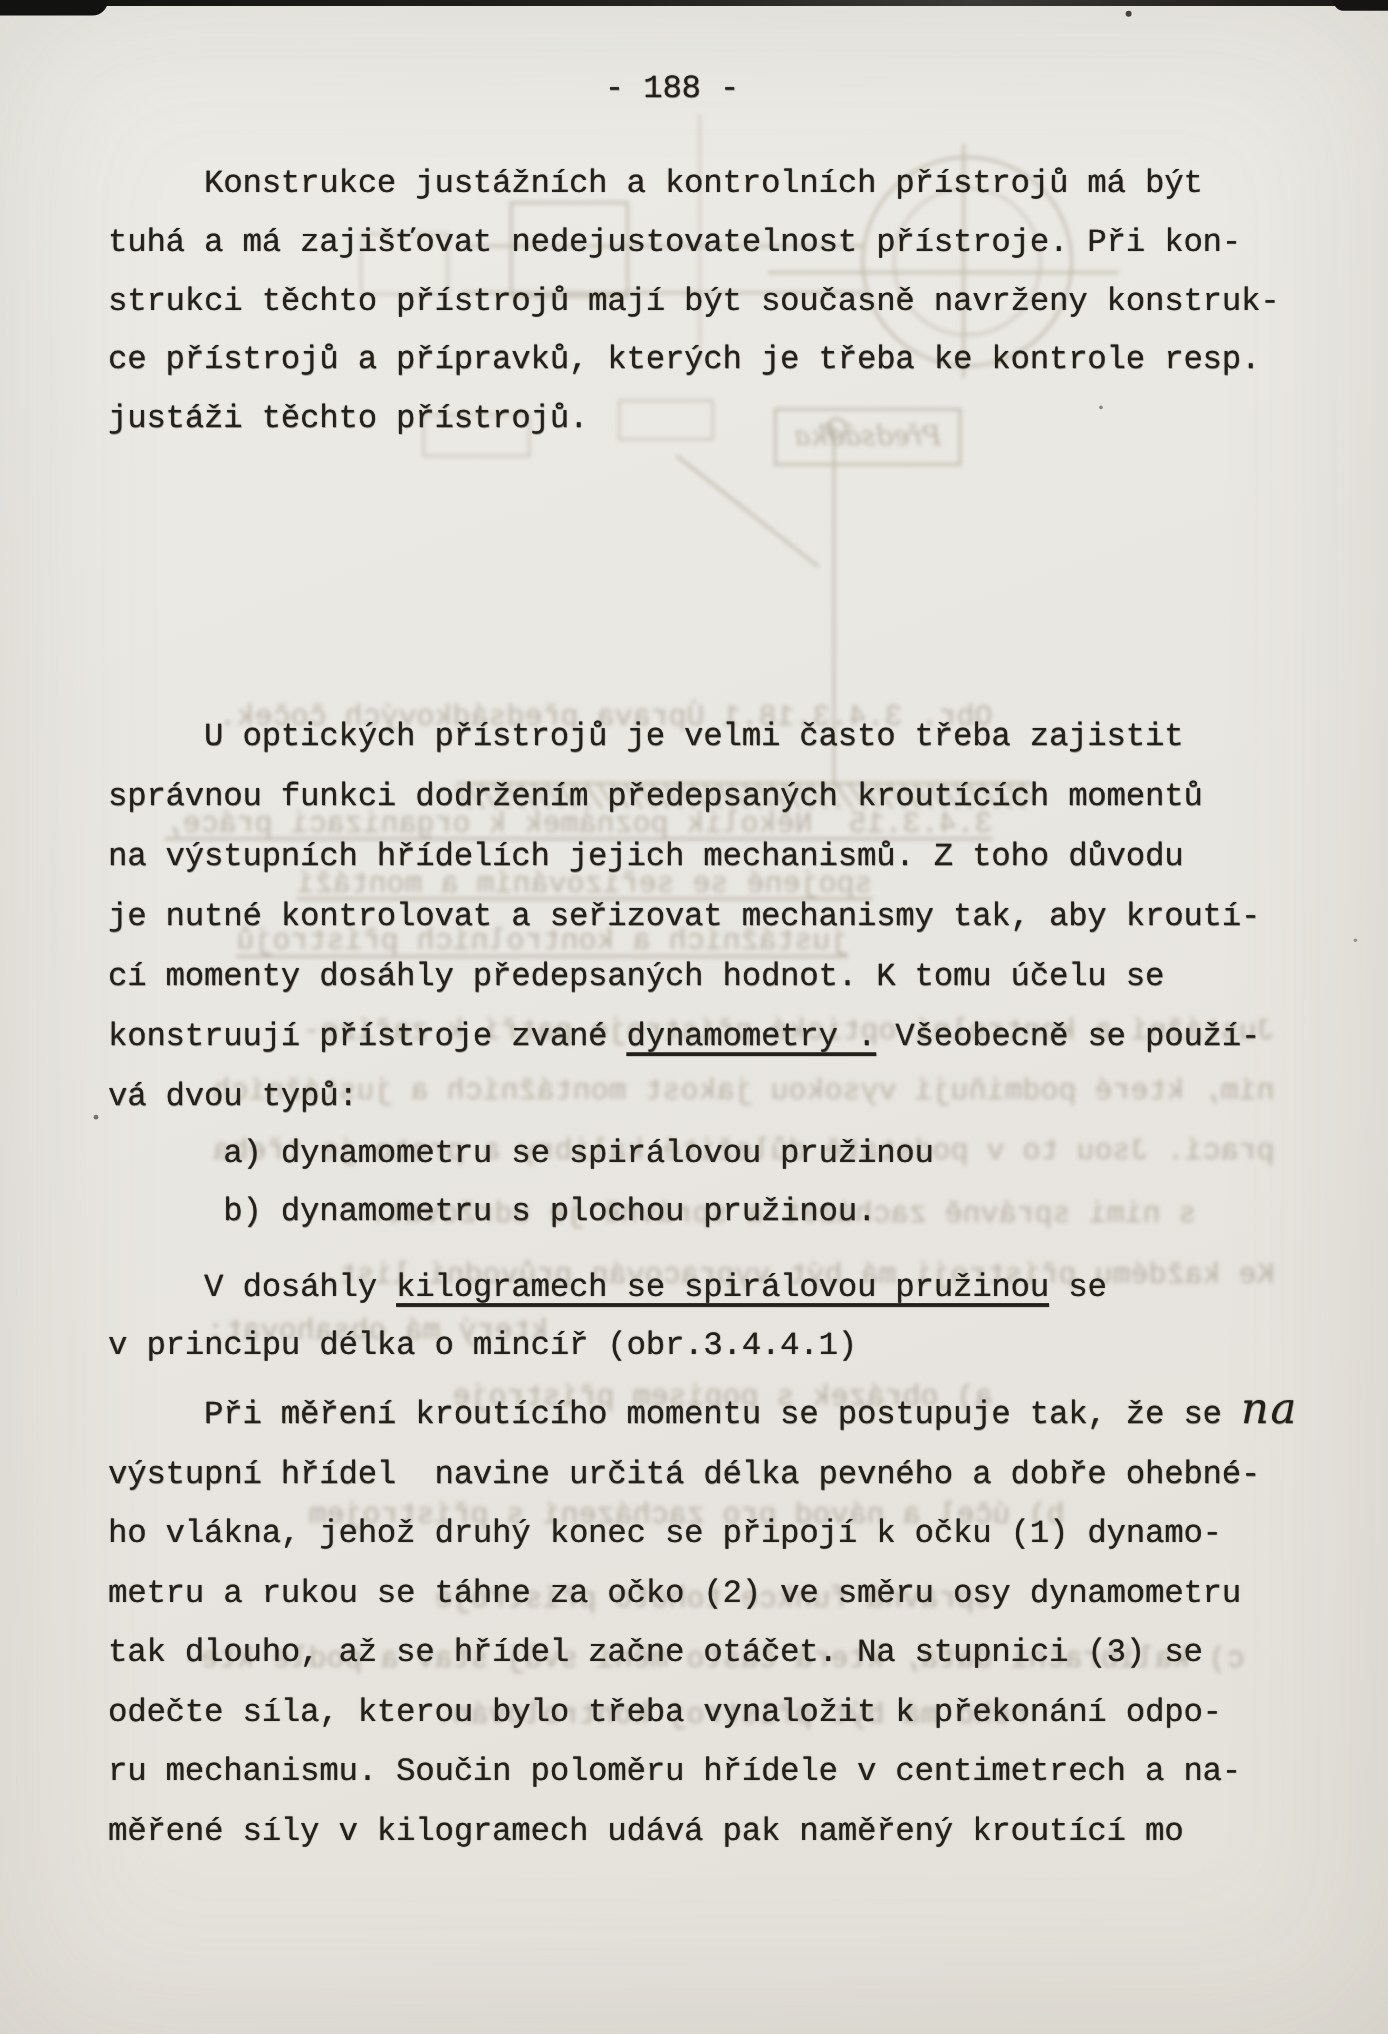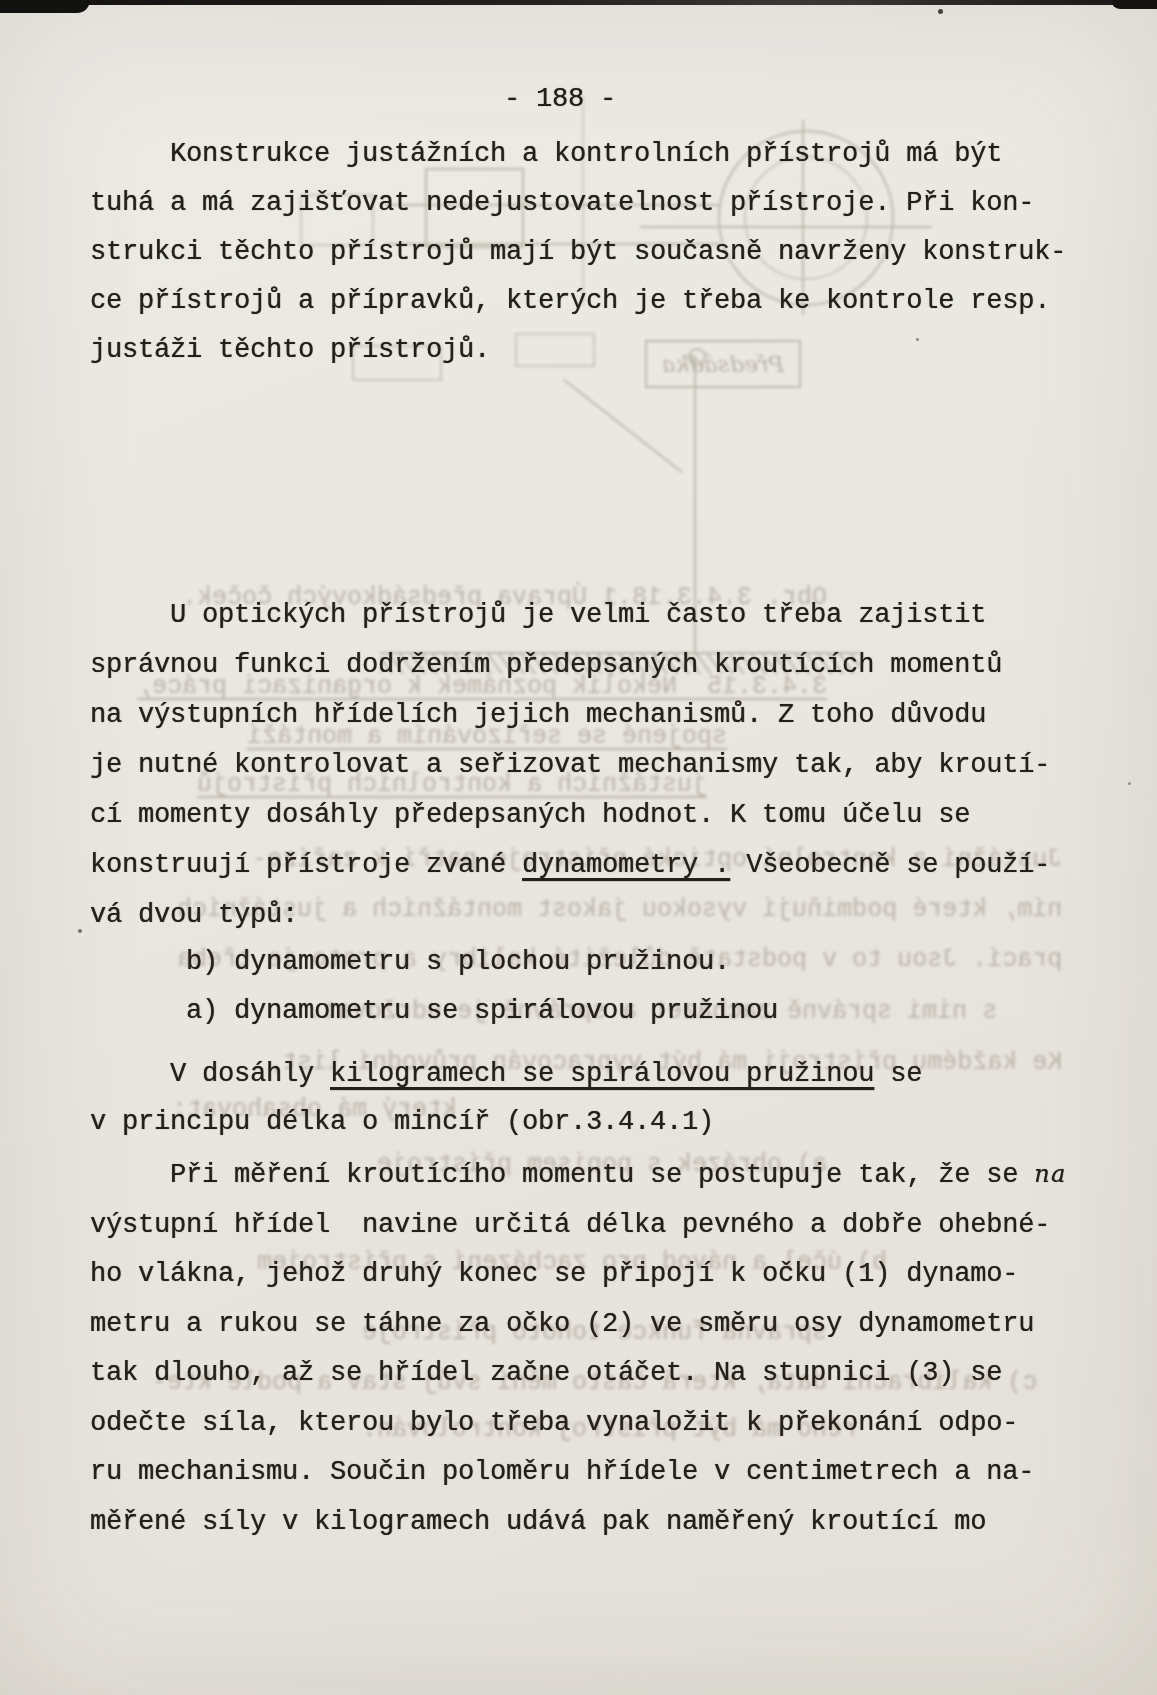--- a/index.html
+++ b/index.html
@@ -29,21 +29,21 @@
     background:repeating-linear-gradient(55deg,#9a937f 0 2px,transparent 2px 9px);}
   .g-label{position:absolute;border:2px solid #9a937f;transform:scaleX(-1);
     color:#8f8673;font-family:"DejaVu Serif",serif;font-style:italic;font-size:23px;
     display:flex;align-items:center;justify-content:center;}
 
   
   .block{position:absolute;white-space:pre;color:#232019;font-size:27px;letter-spacing:-0.2px;
     text-shadow:0 0 1px rgba(35,32,25,.6),0.4px 0.4px 0 rgba(35,32,25,.35);}
   .tl{min-height:1em;}
   .u{text-decoration:underline;text-decoration-thickness:2.5px;text-underline-offset:6px;}
-  .hw{font-family:"DejaVu Serif",serif;font-style:italic;font-size:24px;letter-spacing:1.5px;}
+  .hw{font-family:"DejaVu Serif",serif;font-style:italic;font-size:36px;letter-spacing:1.5px;}
 </style>
 </head>
 <body>
 
 <div class="page">
 
   <div class="ghost-layer">
 
     <div class="gs" style="left:718px;top:130px;width:172px;height:172px;border-radius:50%;"></div>
     <div class="gs" style="left:744px;top:156px;width:120px;height:120px;border-radius:50%;opacity:.7;"></div>
@@ -75,25 +75,25 @@
         <div class="gl" style="right: 700px; top: 1095px;">který má obsahovat:</div>
         <div class="gl" style="right: 330px; top: 1150px;">a) obrázek s popisem přístroje</div>
         <div class="gl" style="right: 270px; top: 1248px;">b) účel a návod pro zacházení s přístrojem</div>
         <div class="gl" style="right: 330px; top: 1318px;">správná funkce tohoto přístroje</div>
         <div class="gl" style="right: 120px; top: 1368px;">c) kalibrační data, která často mění svůj stav a podle kte-</div>
         <div class="gl" style="right: 300px; top: 1415px;">rého má být přístroj kontrolován.</div>
       </div>
   </div>
 
   <div id="text-layer">
-      <div class="block" style="top: 75px; left: 504px; line-height: 49px;"><div class="tl"><span>- 188 -</span></div></div>
+      <div class="block" style="top: 51px; left: 504px; line-height: 49px;"><div class="tl"><span>- 188 -</span></div></div>
       <div class="block" style="top: 130px; left: 90px; line-height: 49px;"><div class="tl"><span>     Konstrukce justážních a kontrolních přístrojů má být</span></div><div class="tl"><span>tuhá a má zajišťovat nedejustovatelnost přístroje. Při kon-</span></div><div class="tl"><span>strukci těchto přístrojů mají být současně navrženy konstruk-</span></div><div class="tl"><span>ce přístrojů a přípravků, kterých je třeba ke kontrole resp.</span></div><div class="tl"><span>justáži těchto přístrojů.</span></div></div>
       <div class="block" style="top: 465px; left: 85px; line-height: 50px;"></div>
       <div class="block" style="top: 590px; left: 90px; line-height: 50px;"><div class="tl"><span>     U optických přístrojů je velmi často třeba zajistit</span></div><div class="tl"><span>správnou funkci dodržením předepsaných kroutících momentů</span></div><div class="tl"><span>na výstupních hřídelích jejich mechanismů. Z toho důvodu</span></div><div class="tl"><span>je nutné kontrolovat a seřizovat mechanismy tak, aby kroutí-</span></div><div class="tl"><span>cí momenty dosáhly předepsaných hodnot. K tomu účelu se</span></div><div class="tl"><span>konstruují přístroje zvané </span><span class="u">dynamometry .</span><span> Všeobecně se použí-</span></div><div class="tl"><span>vá dvou typů:</span></div></div>
-      <div class="block" style="top: 938px; left: 90px; line-height: 49px;"><div class="tl"><span>      b) dynamometru s plochou pružinou.</span></div><div class="tl"><span>      a) dynamometru se spirálovou pružinou</span></div></div>
+      <div class="block" style="top: 938px; left: 90px; line-height: 49px;"><div class="tl"><span>      a) dynamometru se spirálovou pružinou</span></div><div class="tl"><span>      b) dynamometru s plochou pružinou.</span></div></div>
       <div class="block" style="top: 1050px; left: 90px; line-height: 48px;"><div class="tl"><span>     V dosáhly </span><span class="u">kilogramech se spirálovou pružinou</span><span> se</span></div><div class="tl"><span>v principu délka o mincíř (obr.3.4.4.1)</span></div></div>
       <div class="block" style="top: 1150px; left: 90px; line-height: 49.5px;"><div class="tl"><span>     Při měření kroutícího momentu se postupuje tak, že se </span><span class="hw">na</span></div><div class="tl"><span>výstupní hřídel  navine určitá délka pevného a dobře ohebné-</span></div><div class="tl"><span>ho vlákna, jehož druhý konec se připojí k očku (1) dynamo-</span></div><div class="tl"><span>metru a rukou se táhne za očko (2) ve směru osy dynamometru</span></div><div class="tl"><span>tak dlouho, až se hřídel začne otáčet. Na stupnici (3) se</span></div><div class="tl"><span>odečte síla, kterou bylo třeba vynaložit k překonání odpo-</span></div><div class="tl"><span>ru mechanismu. Součin poloměru hřídele v centimetrech a na-</span></div><div class="tl"><span>měřené síly v kilogramech udává pak naměřený kroutící mo</span></div></div>
     </div>
 
   <div class="edge-top"></div>
   <div class="edge-corner-left"></div>
   <div class="edge-corner-right"></div>
   <div class="speck" style="left:938px;top:9px;width:5px;height:5px;"></div>
   <div class="speck" style="left:78px;top:929px;width:4px;height:4px;opacity:.7;"></div>
   <div class="speck" style="left:916px;top:338px;width:3px;height:3px;opacity:.6;"></div>

